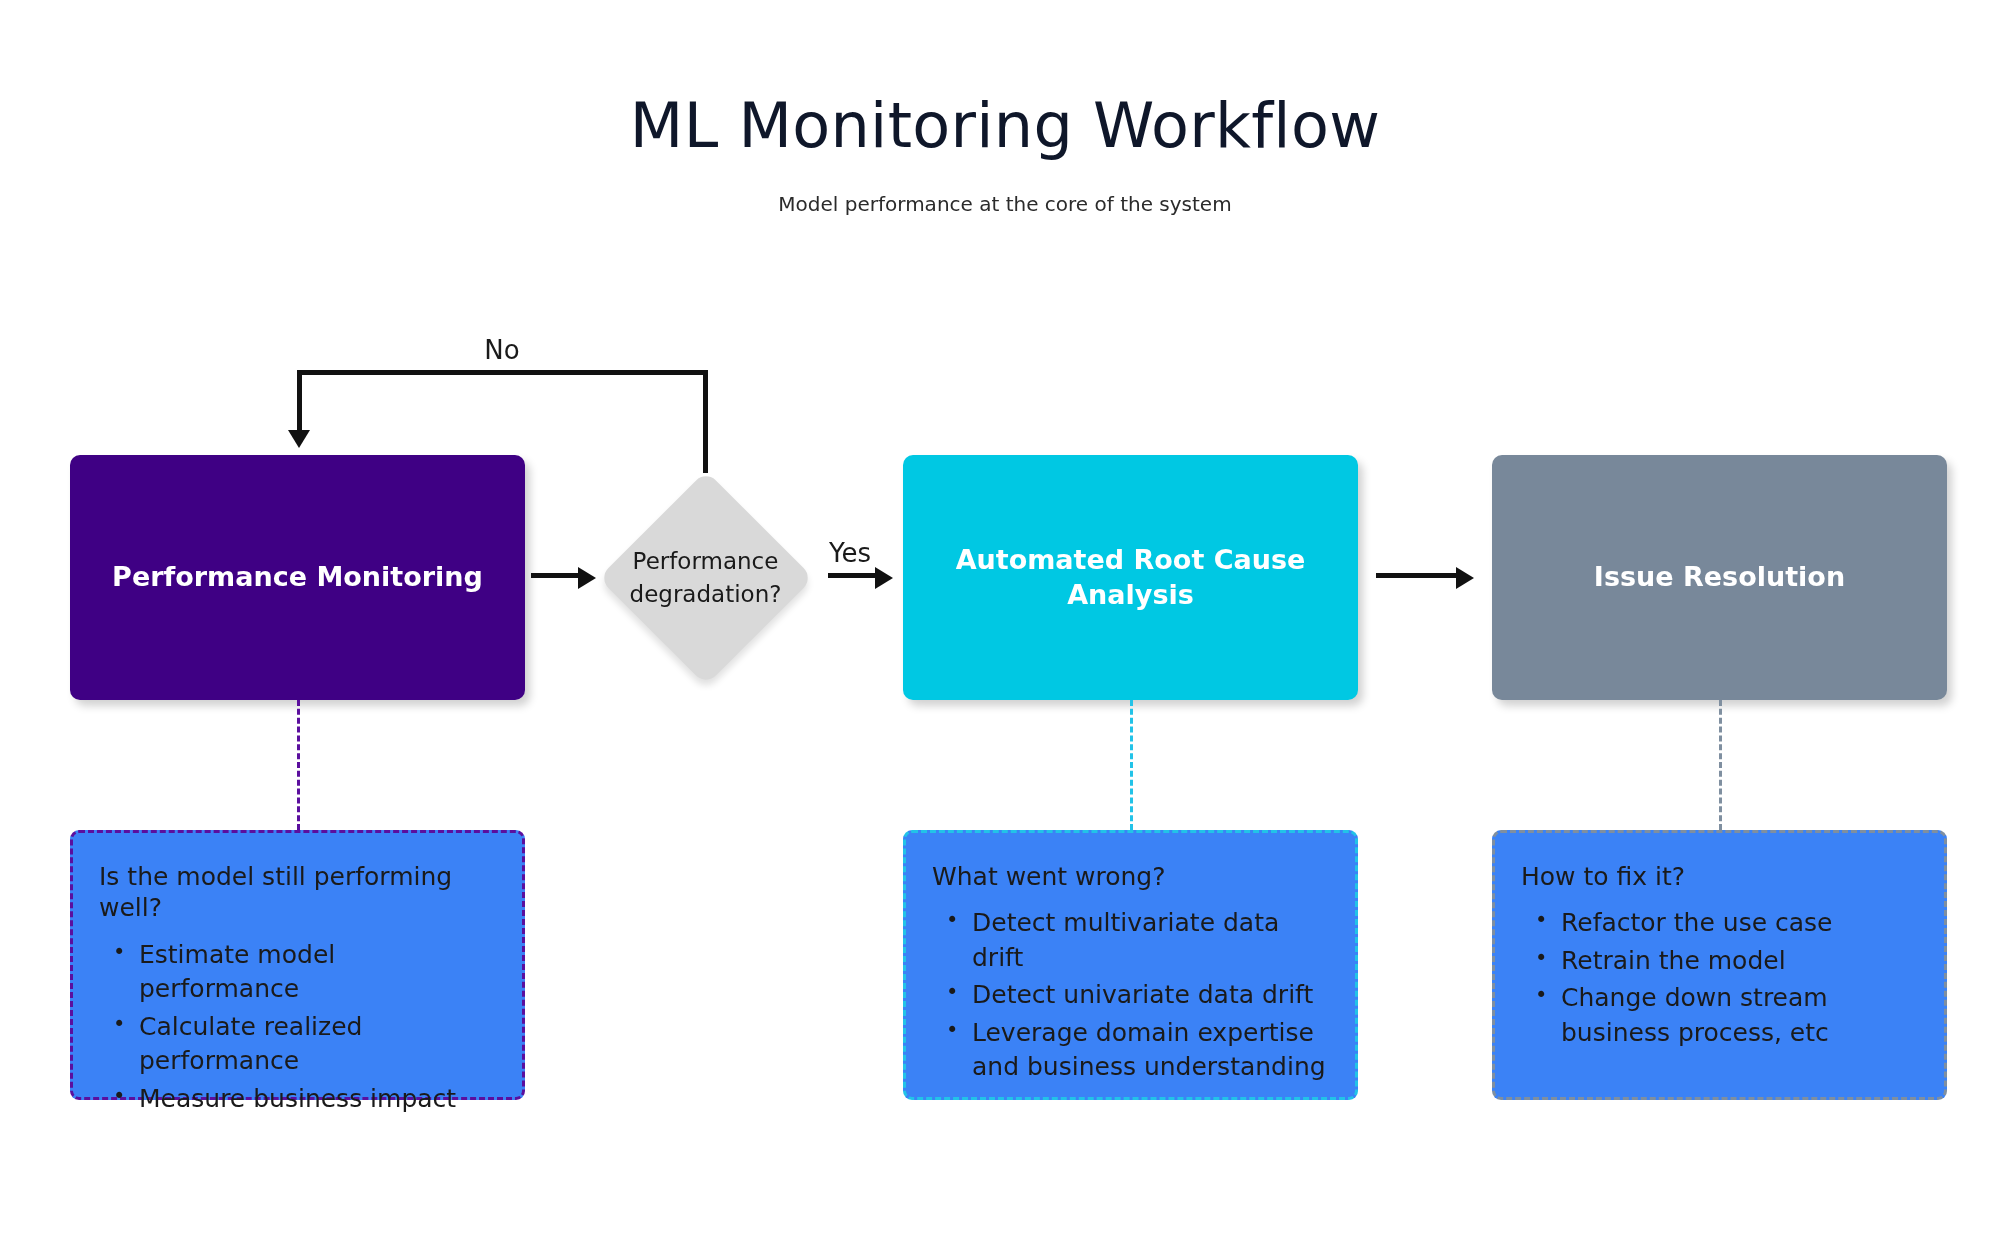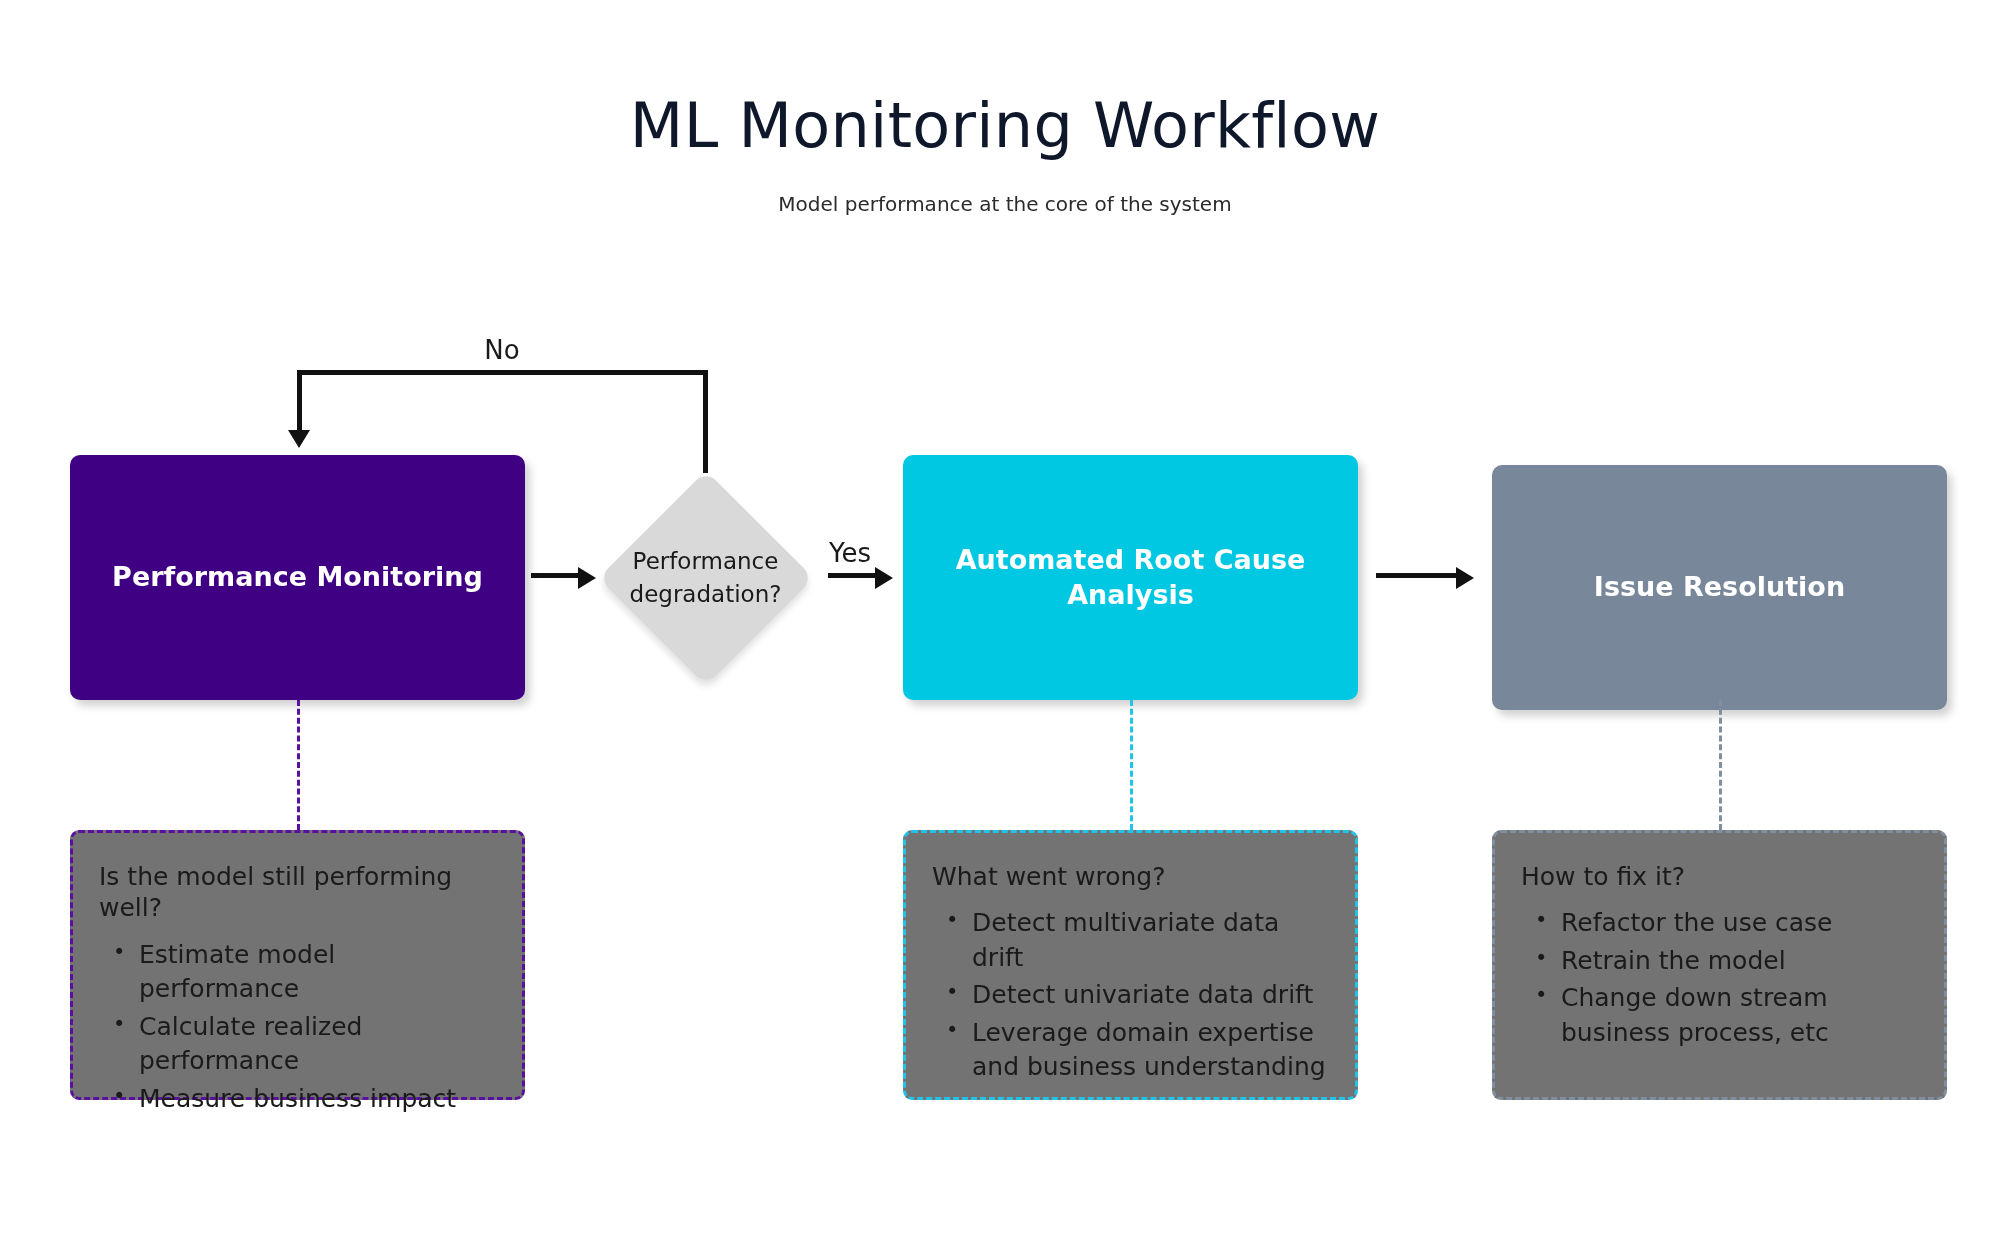--- a/index.html
+++ b/index.html
@@ -57,21 +57,21 @@
   .node-label {
     color: #ffffff;
     font-size: 27px;
     font-weight: 700;
     text-align: center;
     line-height: 1.26;
   }
 
   #node-monitoring { left: 70px;  top: 455px; width: 455px; height: 245px; background: #3F0084; }
   #node-rca        { left: 903px; top: 455px; width: 455px; height: 245px; background: #00C8E3; }
-  #node-issue      { left: 1492px;top: 465px; width: 455px; height: 245px; background: #78889A; align-items: center; }
+  #node-issue      { left: 1492px;top: 455px; width: 455px; height: 245px; background: #78889A; align-items: center; }
 
   
   #decision {
     position: absolute;
     left: 598px;
     top: 470px;
     width: 215px;
     height: 215px;
   }
   #decision .diamond-shape {
@@ -96,21 +96,21 @@
     justify-content: center;
     text-align: center;
     font-size: 23px;
     line-height: 1.42;
     color: #1a1a1a;
   }
 
   
   .detail {
     position: absolute;
-    background: #737373;
+    background: #3b82f6;
     border-radius: 9px;
     border: 3px dashed #888;
     box-sizing: border-box;
     padding: 28px 26px 22px 26px;
   }
   .detail-heading {
     font-size: 25px;
     color: #1a1a1a;
     margin: 0 0 14px 0;
     line-height: 1.25;

